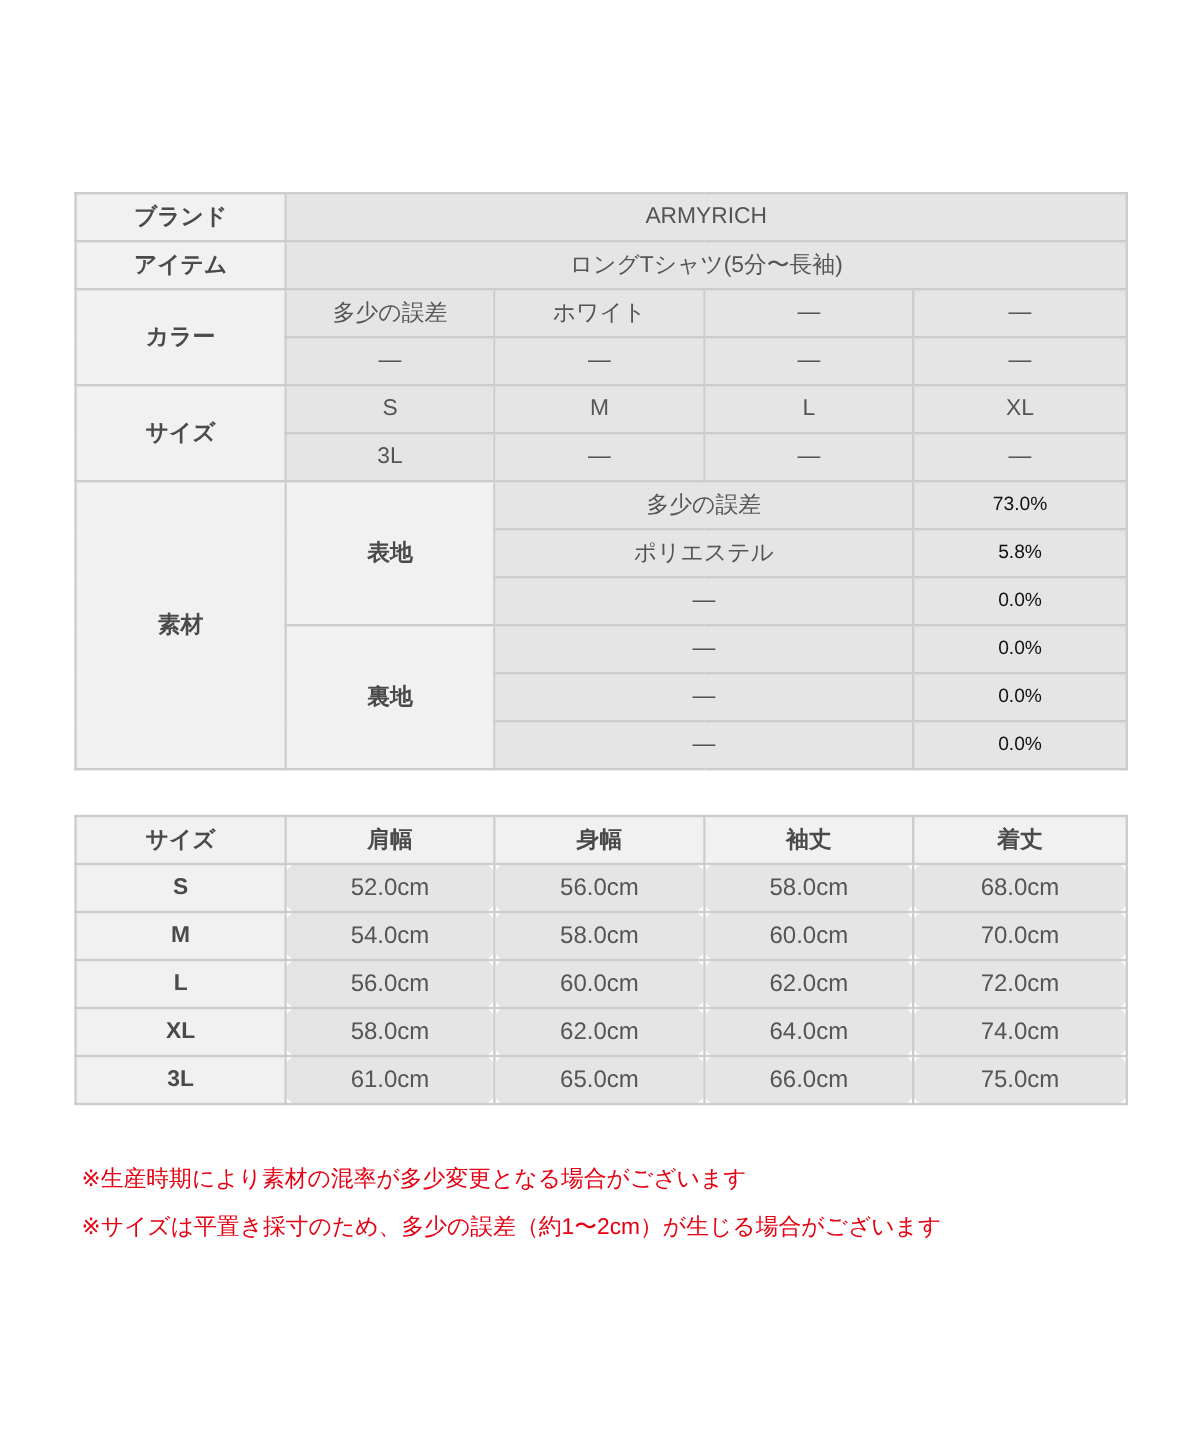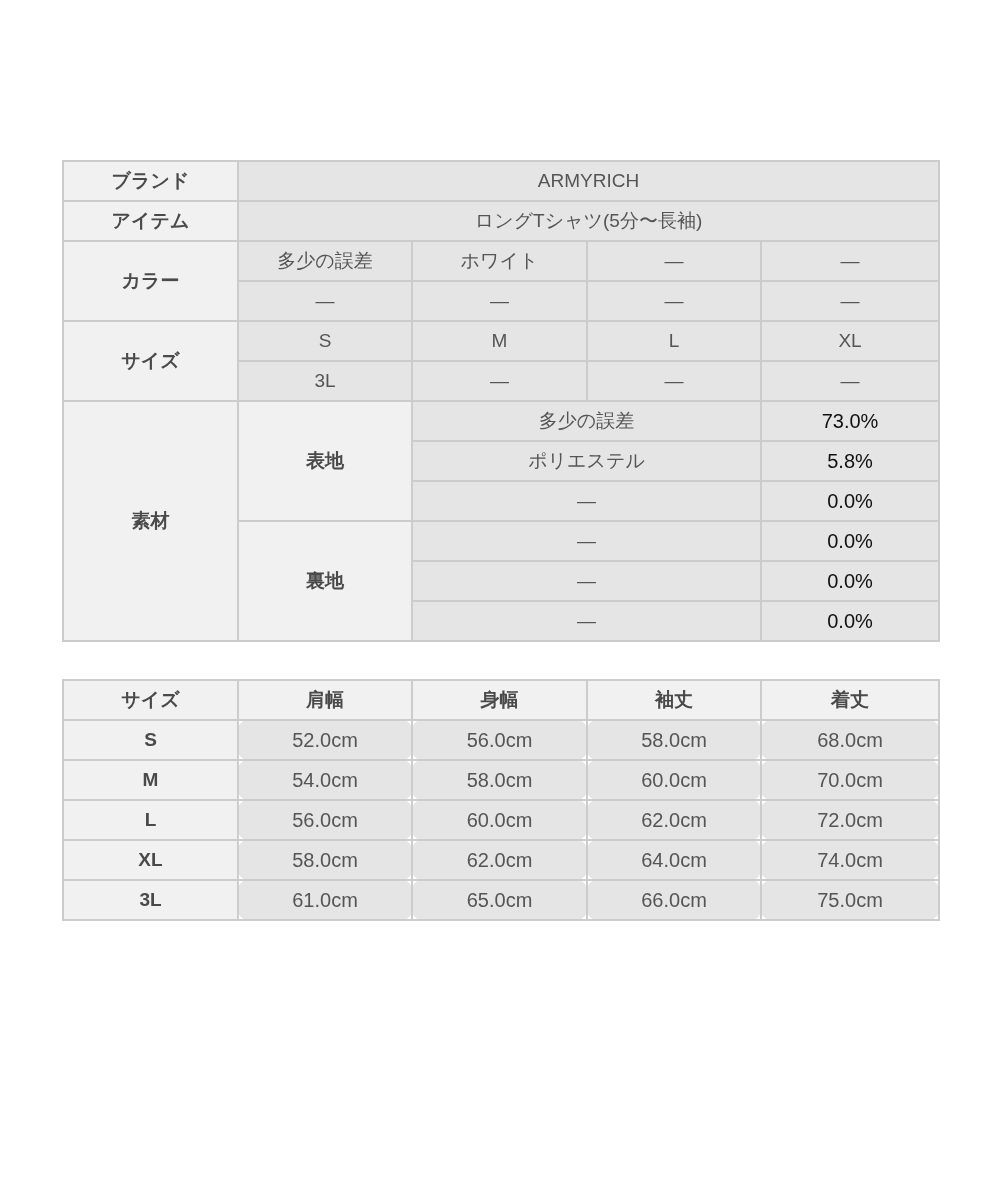--- a/index.html
+++ b/index.html
@@ -39,21 +39,21 @@
     color: #4a4a4a;
     font-weight: bold;
   }
   td {
     background: #e5e5e5;
     color: #555555;
     font-weight: normal;
   }
   td.pct {
     color: #111111;
-    font-size: 20px;
+    font-size: 16px;
   }
   .size-table { margin-top: 37px; }
   .size-table td { font-size: 20px; border-radius: 10px; }
   .notes {
     margin-top: 42px;
     padding-left: 6px;
   }
   .note {
     margin: 0;
     color: #e60012;
@@ -187,14 +187,18 @@
       <tr>
         <th>3L</th>
         <td>61.0cm</td>
         <td>65.0cm</td>
         <td>66.0cm</td>
         <td>75.0cm</td>
       </tr>
     </tbody>
   </table>
 
+  <div class="notes">
+    <p class="note">※生産時期により素材の混率が多少変更となる場合がございます</p>
+    <p class="note">※サイズは平置き採寸のため、多少の誤差（約1〜2cm）が生じる場合がございます</p>
+  </div>
 
 </div>
 
 </body></html>

